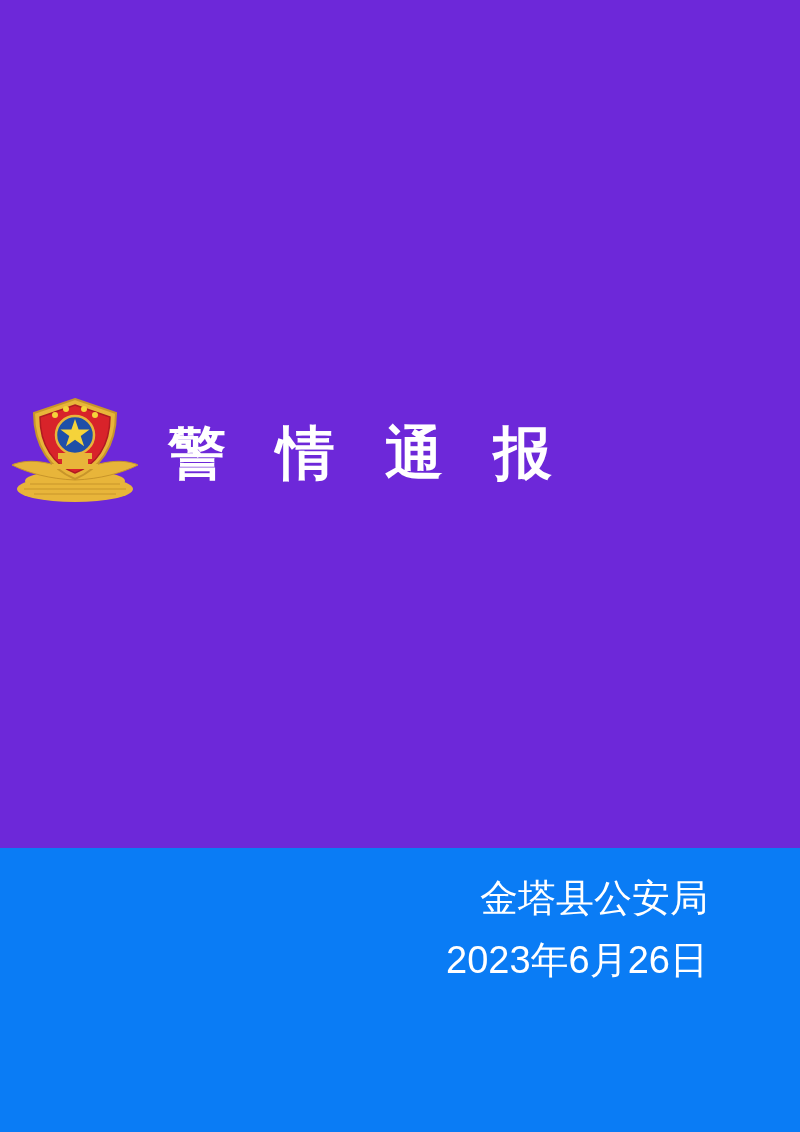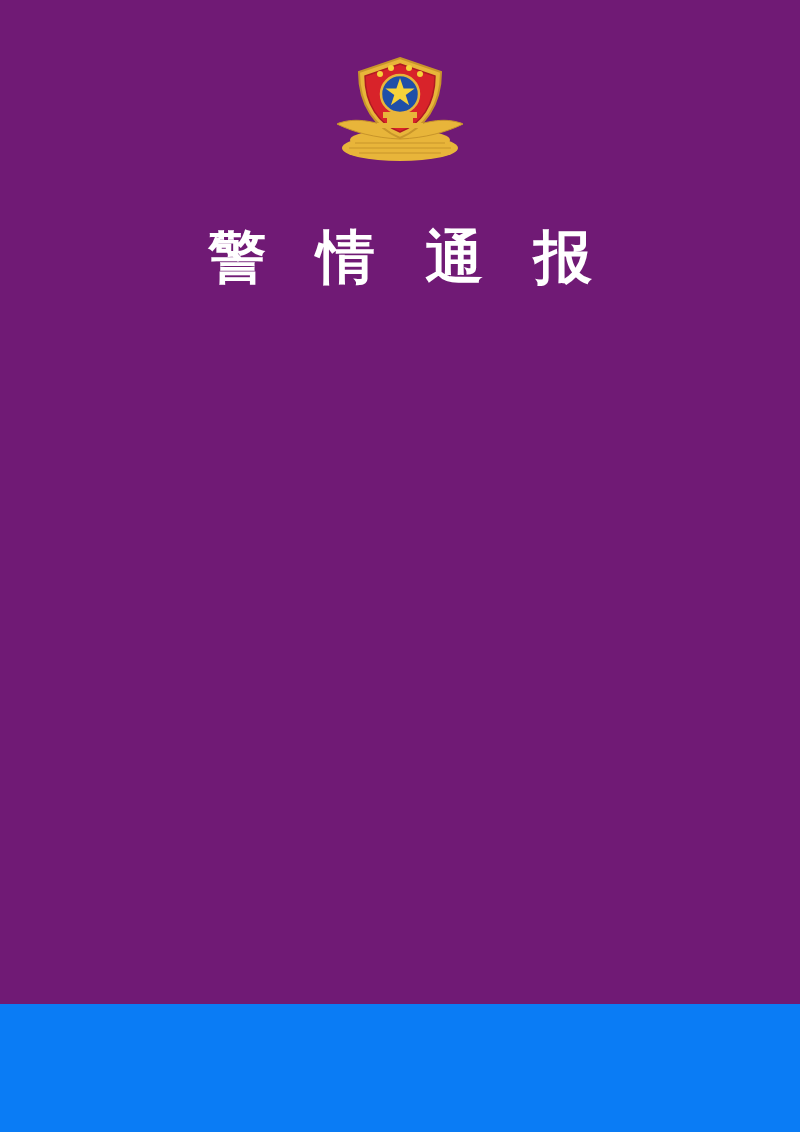--- a/index.html
+++ b/index.html
@@ -9,25 +9,25 @@
   body {
     width: 800px;
     height: 1132px;
     background: #0a7cf5;
     font-family: "Liberation Sans", "DejaVu Sans", sans-serif;
     overflow: hidden;
   }
   .poster {
     position: relative;
     width: 800px;
-    height: 1004px;
-    background: #701a75;
+    height: 848px;
+    background: #6d28d9;
     box-sizing: border-box;
     display: flex;
-    flex-direction: column;
+    flex-direction: row;
     align-items: center;
   }
   .emblem-wrap {
     margin-top: 44px;
     width: 150px;
     height: 122px;
     display: flex;
     align-items: center;
     justify-content: center;
   }
@@ -111,14 +111,18 @@
 
       <rect x="58" y="68" width="34" height="6" fill="#e8b53a"></rect>
       <rect x="62" y="74" width="26" height="5" fill="#e8b53a"></rect>
       <rect x="52" y="79" width="46" height="5" fill="#e8b53a"></rect>
     </svg>
   </div>
 
   <div class="title">警 情 通 报</div>
 
 
+  <div class="signature">
+    <span class="sig-line">金塔县公安局</span>
+    <span class="sig-line">2023年6月26日</span>
+  </div>
 
 </div>
 
 </body></html>

